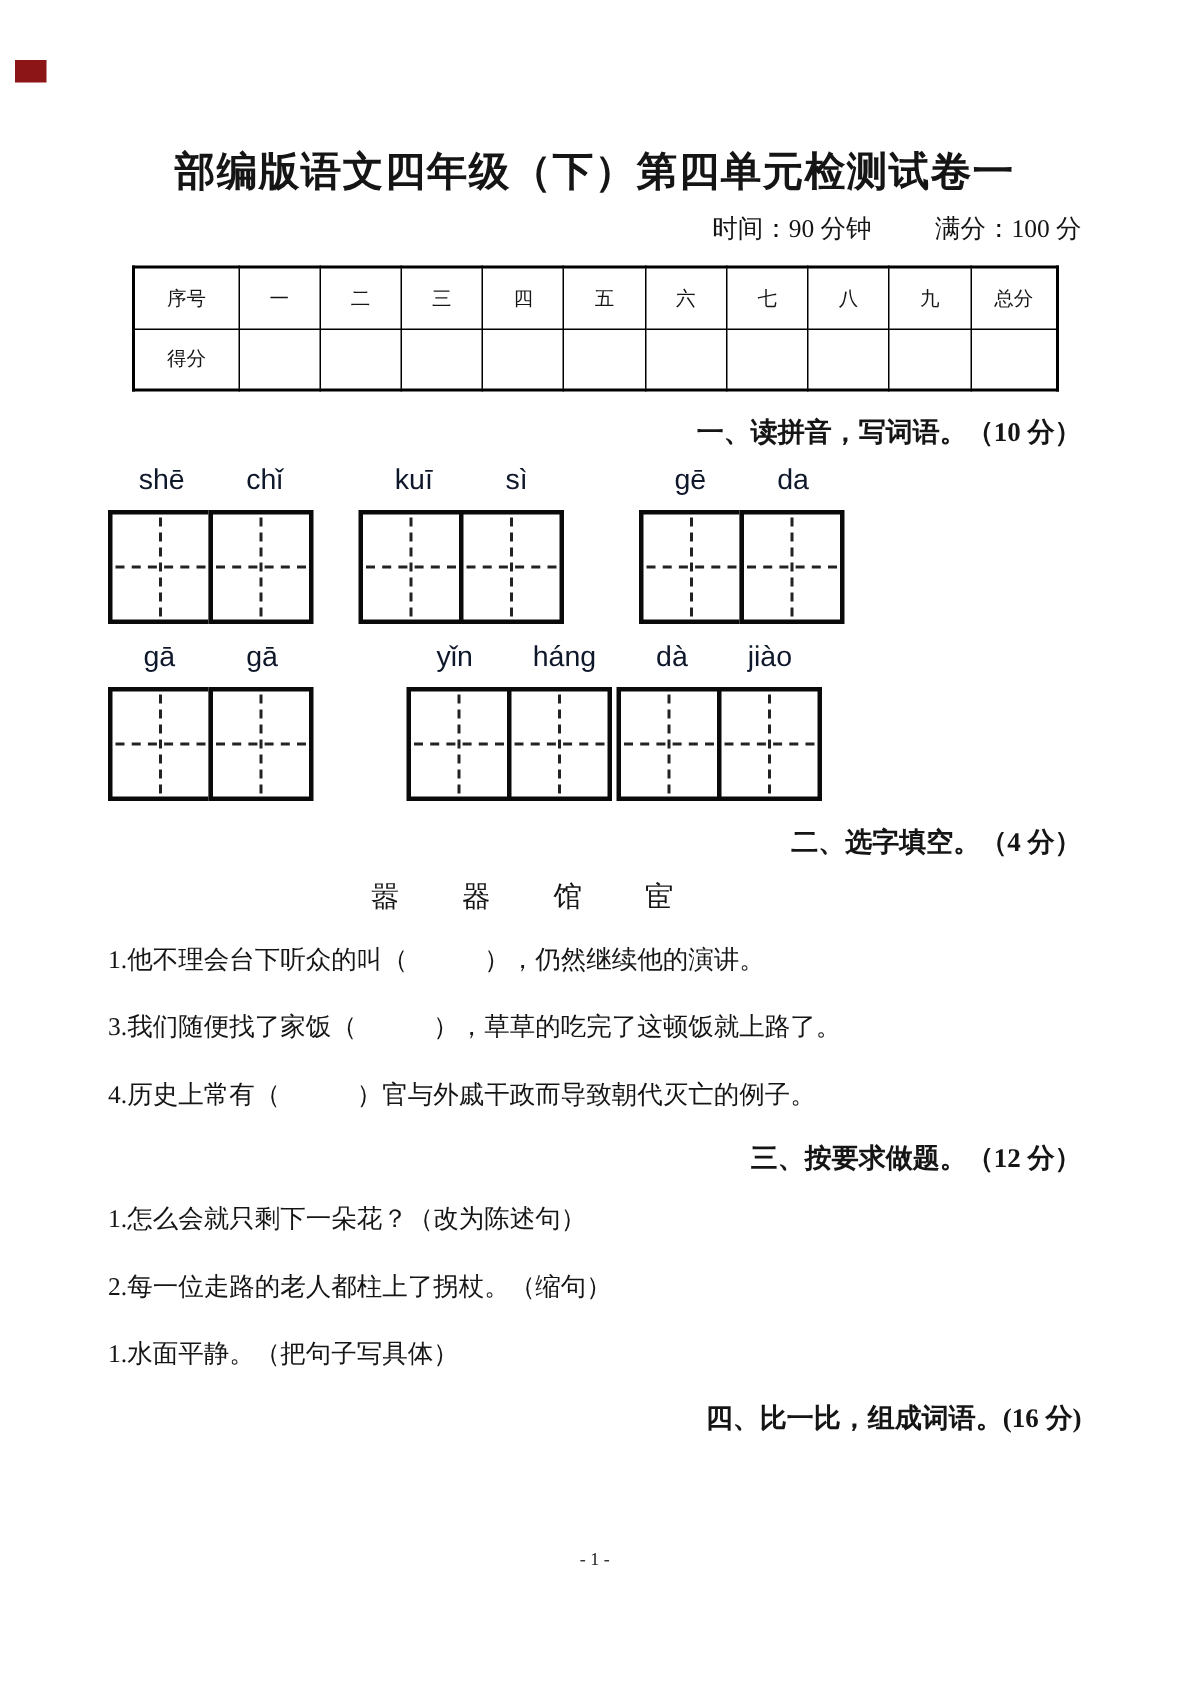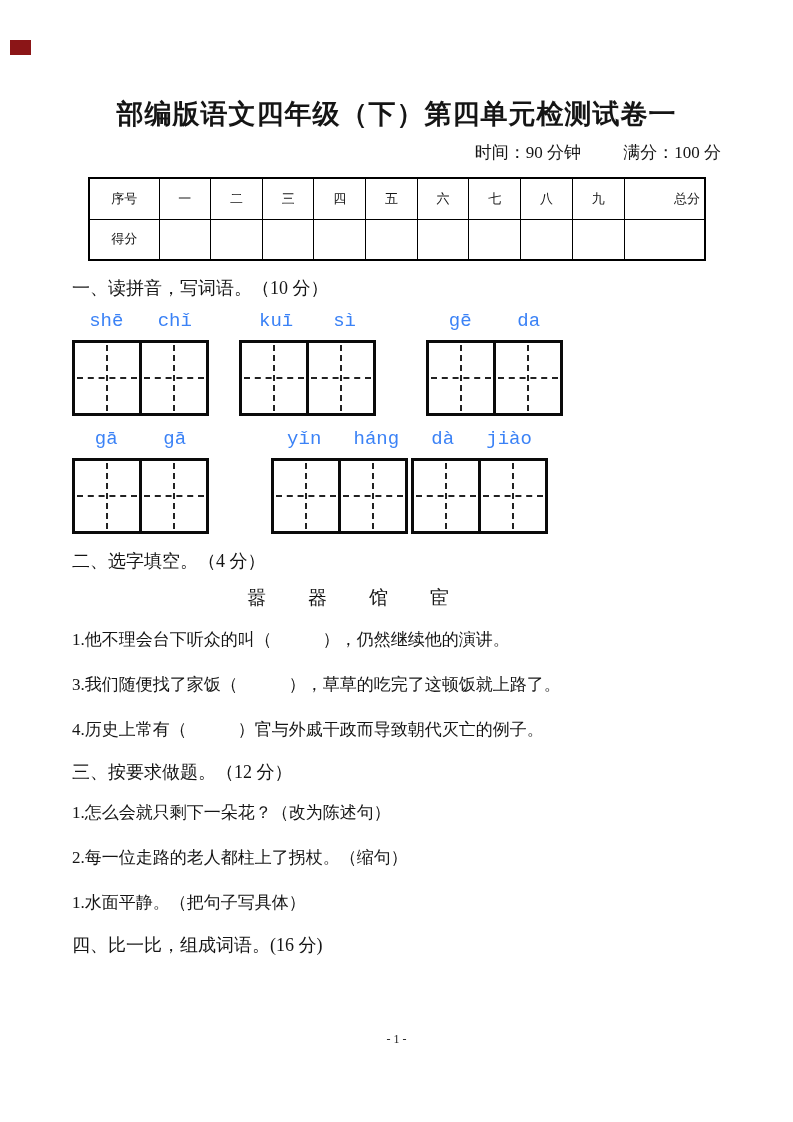--- a/index.html
+++ b/index.html
@@ -16,25 +16,25 @@
   .meta { text-align:right; font-size:17px; margin-top:9px; }
   .meta .m-right { margin-left:38px; }
 
   table.score { border-collapse:collapse; margin:13px 0 0 16px; width:618px; table-layout:fixed; }
   table.score th, table.score td {
     border:1.6px solid #000; height:41px; text-align:center;
     font-size:13px; font-weight:400; padding:4px;
   }
   table.score { border:2px solid #000; }
   table.score .c-first { width:70px; }
-  table.score .c-last { width:81px;text-align:right; }
+  table.score .c-last { width:58px; }
 
-  .sec-heading { font-weight:400; font-size:18px; margin-top:15px; }
+  .sec-heading { font-weight:700; font-size:18px; margin-top:15px;text-align:right; }
 
-  .pinyin { font-family:Liberation Mono, monospace; font-size:19px; color:#3b82f6; }
+  .pinyin { font-family:Liberation Sans, sans-serif; font-size:19px; color:#0f172a; }
 
   .wrow { display:flex; margin-top:10px; }
   .block { display:flex; flex-direction:column; }
   .pline { display:flex; justify-content:space-around; margin-bottom:8px; }
   .cells { display:flex; }
   .wcell { width:70px; height:76px; border:3px solid #0a0a0a; position:relative; background:#fff; }
   .wcell + .wcell { margin-left:-3px; }
   .wcell::before { content:""; position:absolute; left:2px; right:2px; top:calc(50% - 1px); border-top:2px dashed #222; }
   .wcell::after  { content:""; position:absolute; top:2px; bottom:2px; left:calc(50% - 1px); border-left:2px dashed #222; }
   .pair2 + .pair2 { margin-left:3px; }

